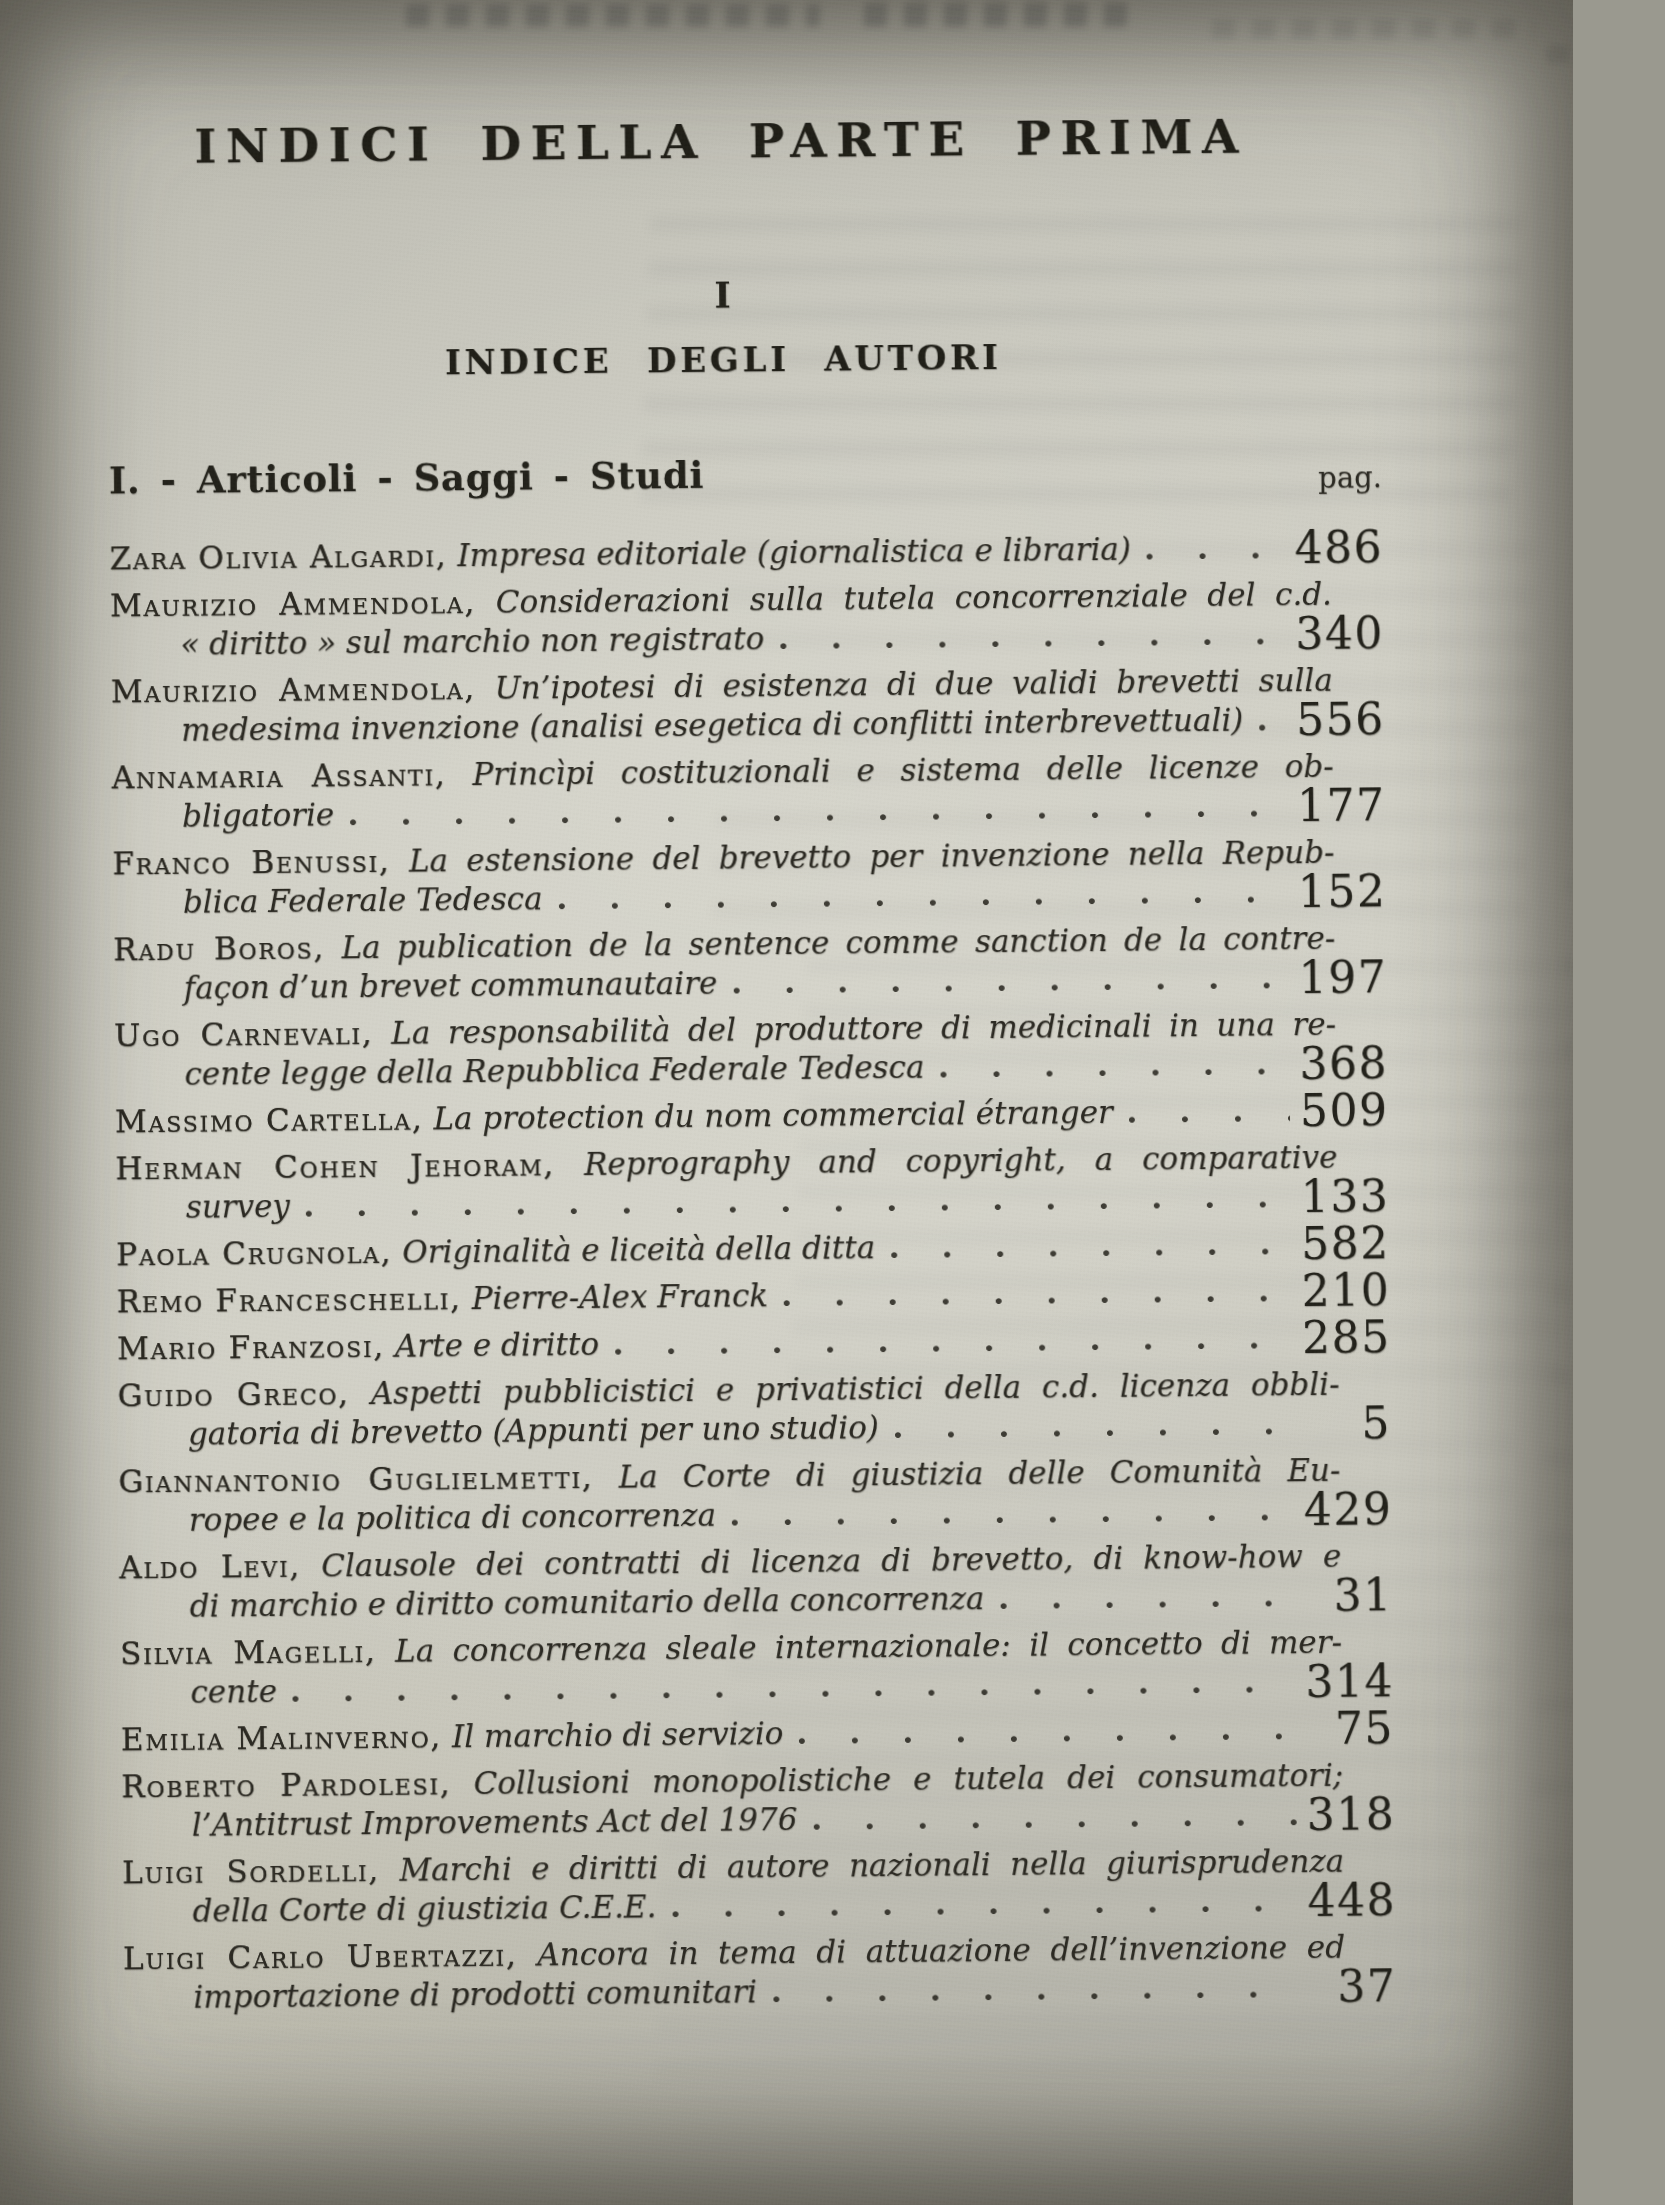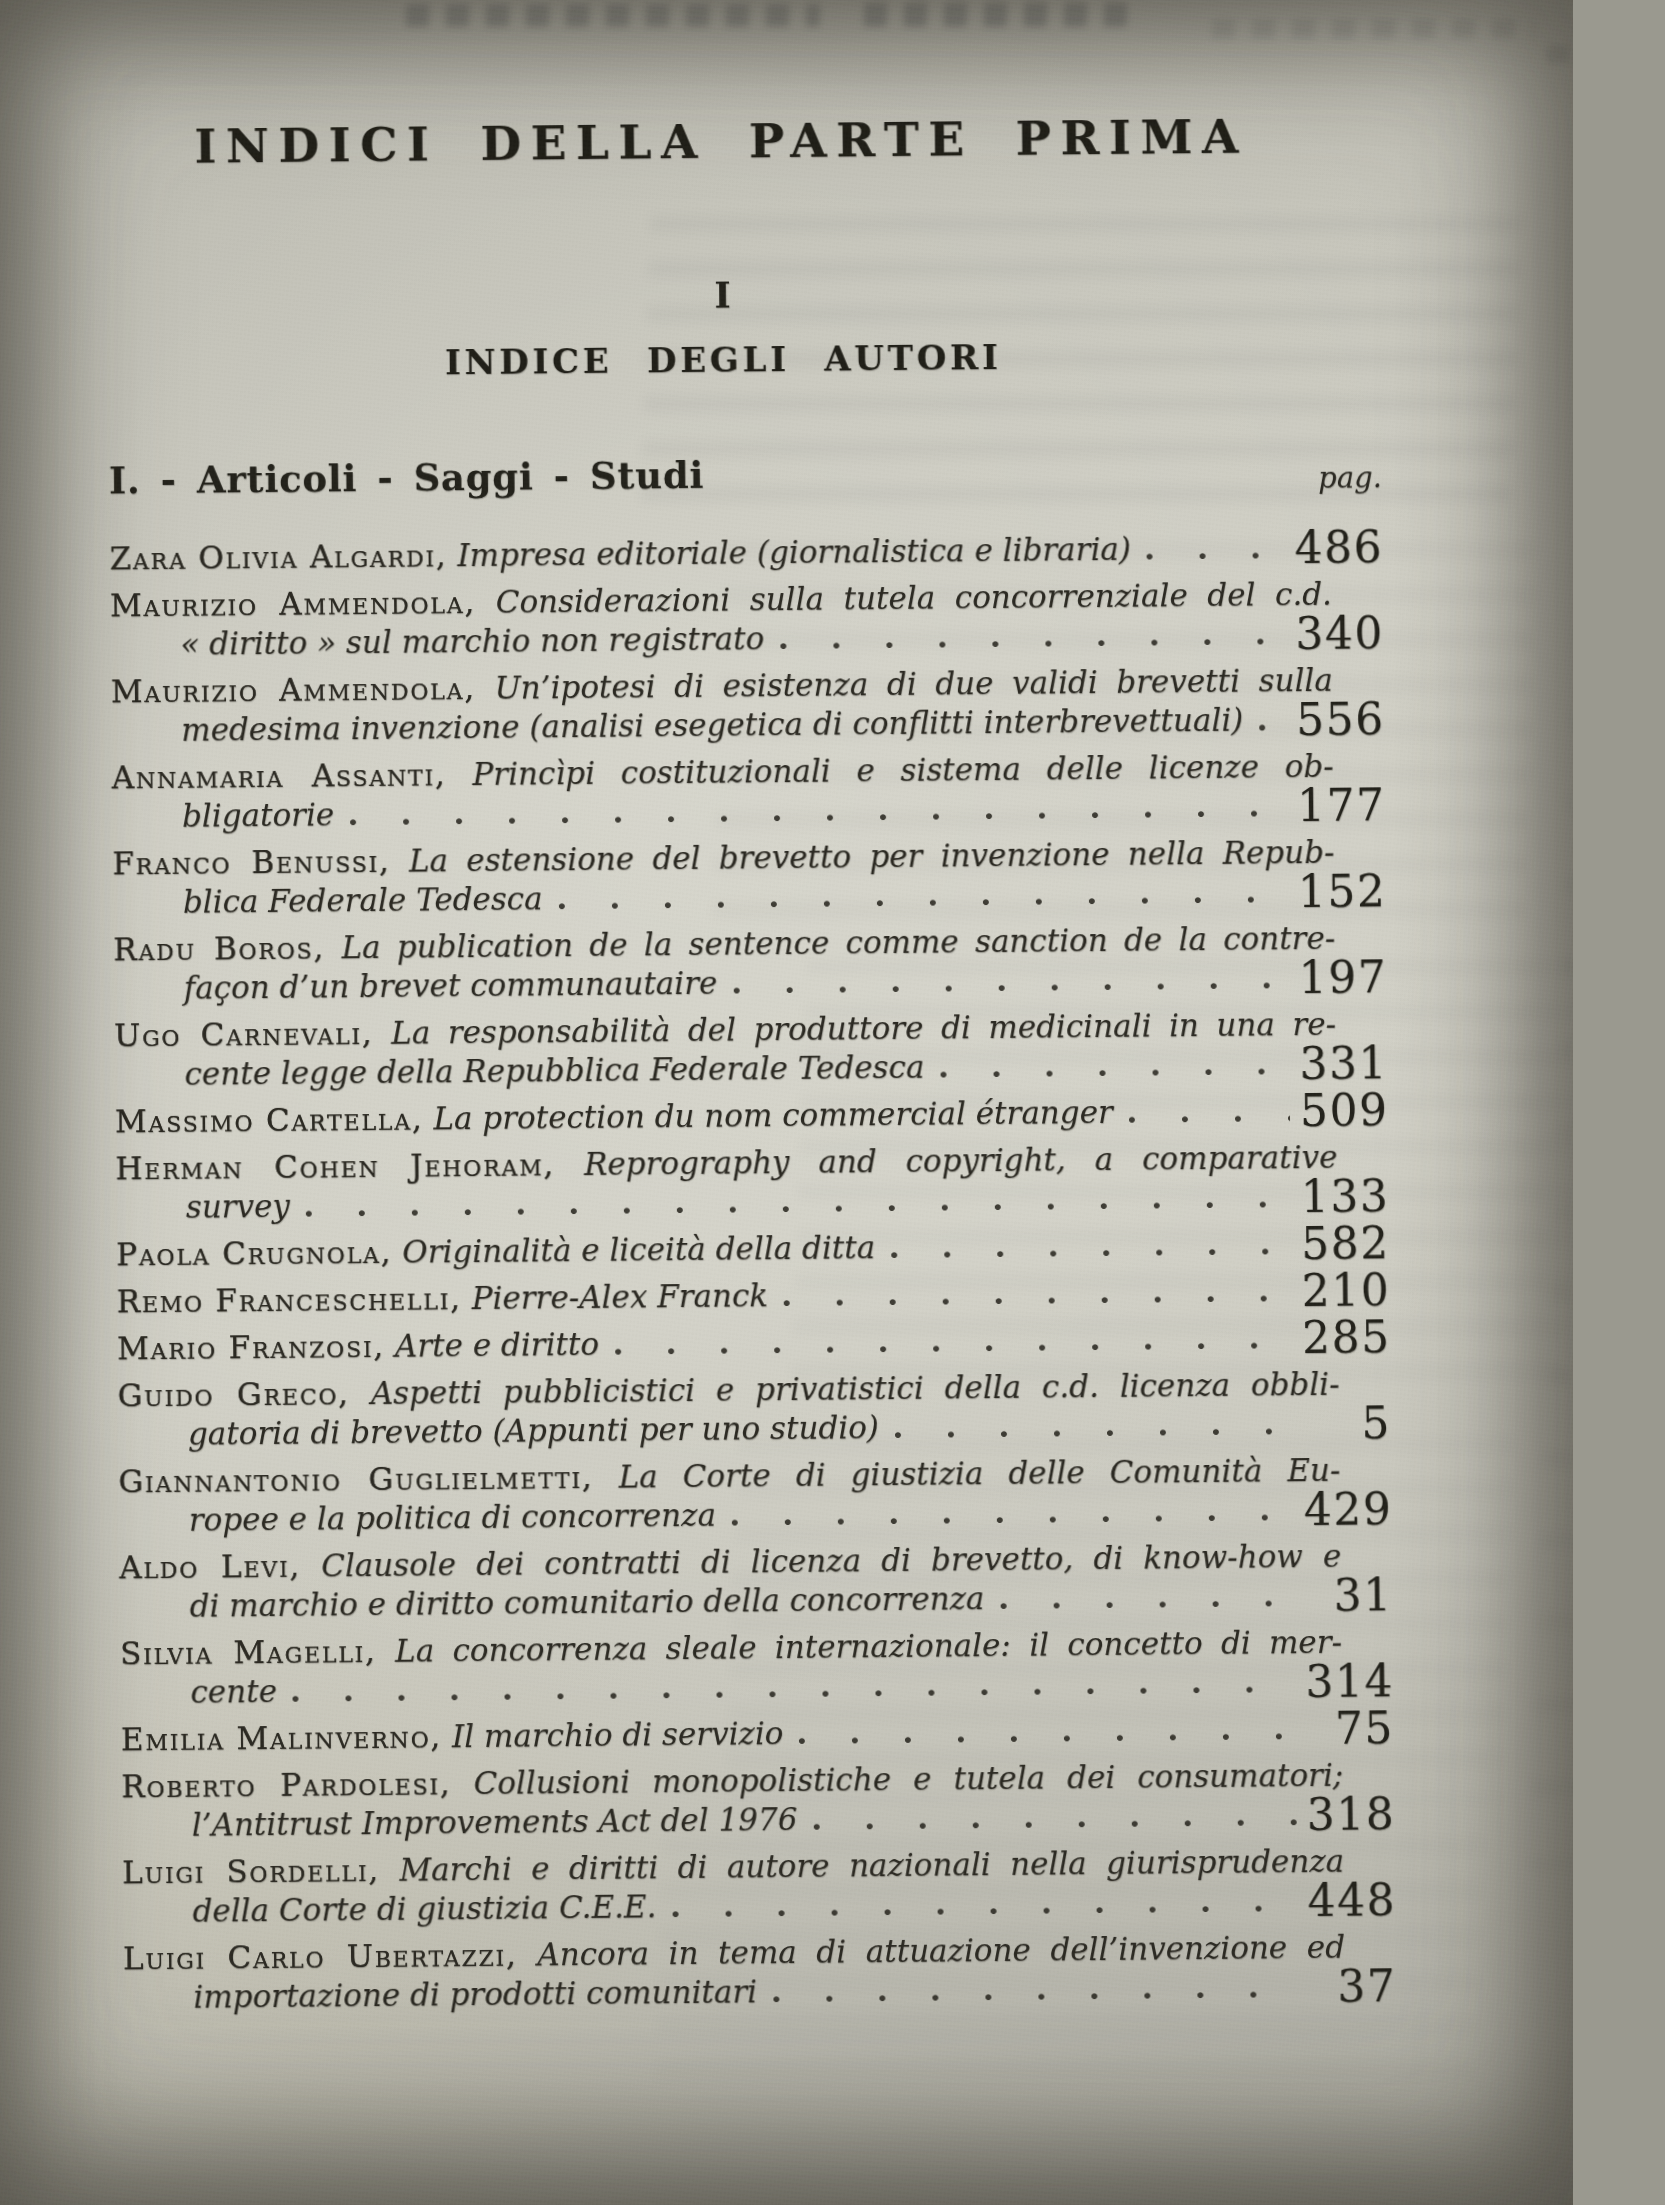--- a/index.html
+++ b/index.html
@@ -88,21 +88,21 @@
     color: #201f18;
   }
   .section-row {
     margin-top: 72px;
     display: flex; justify-content: space-between; align-items: flex-end;
   }
   .section-heading {
     font-size: 37px; font-weight: bold; letter-spacing: 0.7px; word-spacing: 6.6px;
     color: #23221b;
   }
-  .pag-label { font-style: italic; font-size: 29px; transform: translateY(4.4px); }
+  .pag-label { font-size: 29px; transform: translateY(4.4px); }
   .entries { margin-top: 37px; }
   .entry { margin-bottom: 8px; }
   .line { font-size: 31px; line-height: 39px; }
   .justify { text-align: justify; text-align-last: justify; padding-right: 51px; }
   .row { display: flex; align-items: flex-end; }
   .cont-row { padding-left: 70px; }
   .author { font-variant: small-caps; letter-spacing: 1.8px; text-shadow: 0 0 0.5px rgba(43,41,34,0.8), 0.4px 0.6px 1px rgba(43,41,34,0.30); }
   .title-frag { font-style: italic; }
   .text { white-space: nowrap; flex: 0 0 auto; }
   .cont { flex: 0 0 auto; }
@@ -191,21 +191,21 @@
             <span class="title-frag cont">façon d’un brevet communautaire</span>
             <span class="dots"></span>
             <span class="pnum">197</span>
           </div>
         </div>
         <div class="entry">
           <div class="line justify"><span class="author">Ugo Carnevali,</span> <span class="title-frag">La responsabilità del produttore di medicinali in una re-</span></div>
           <div class="line row cont-row">
             <span class="title-frag cont">cente legge della Repubblica Federale Tedesca</span>
             <span class="dots"></span>
-            <span class="pnum">331</span>
+            <span class="pnum">368</span>
           </div>
         </div>
         <div class="entry">
           <div class="line row">
             <span class="text"><span class="author">Massimo Cartella,</span> <span class="title-frag">La protection du nom commercial étranger</span></span>
             <span class="dots"></span>
             <span class="pnum">509</span>
           </div>
         </div>
         <div class="entry">

